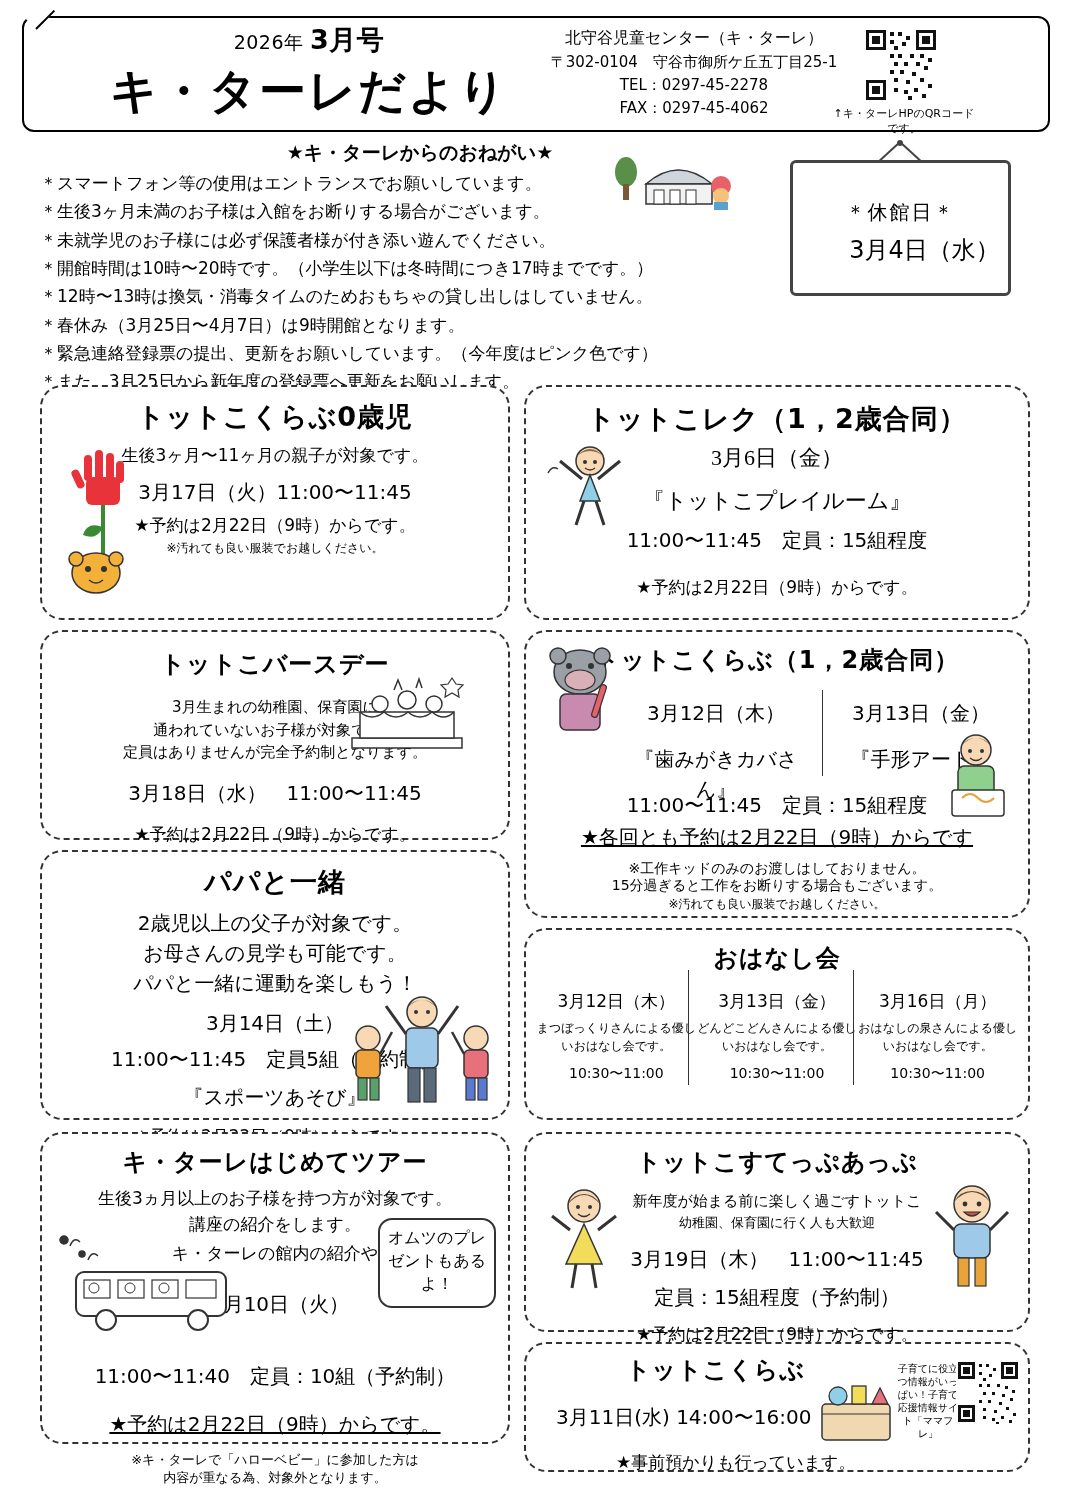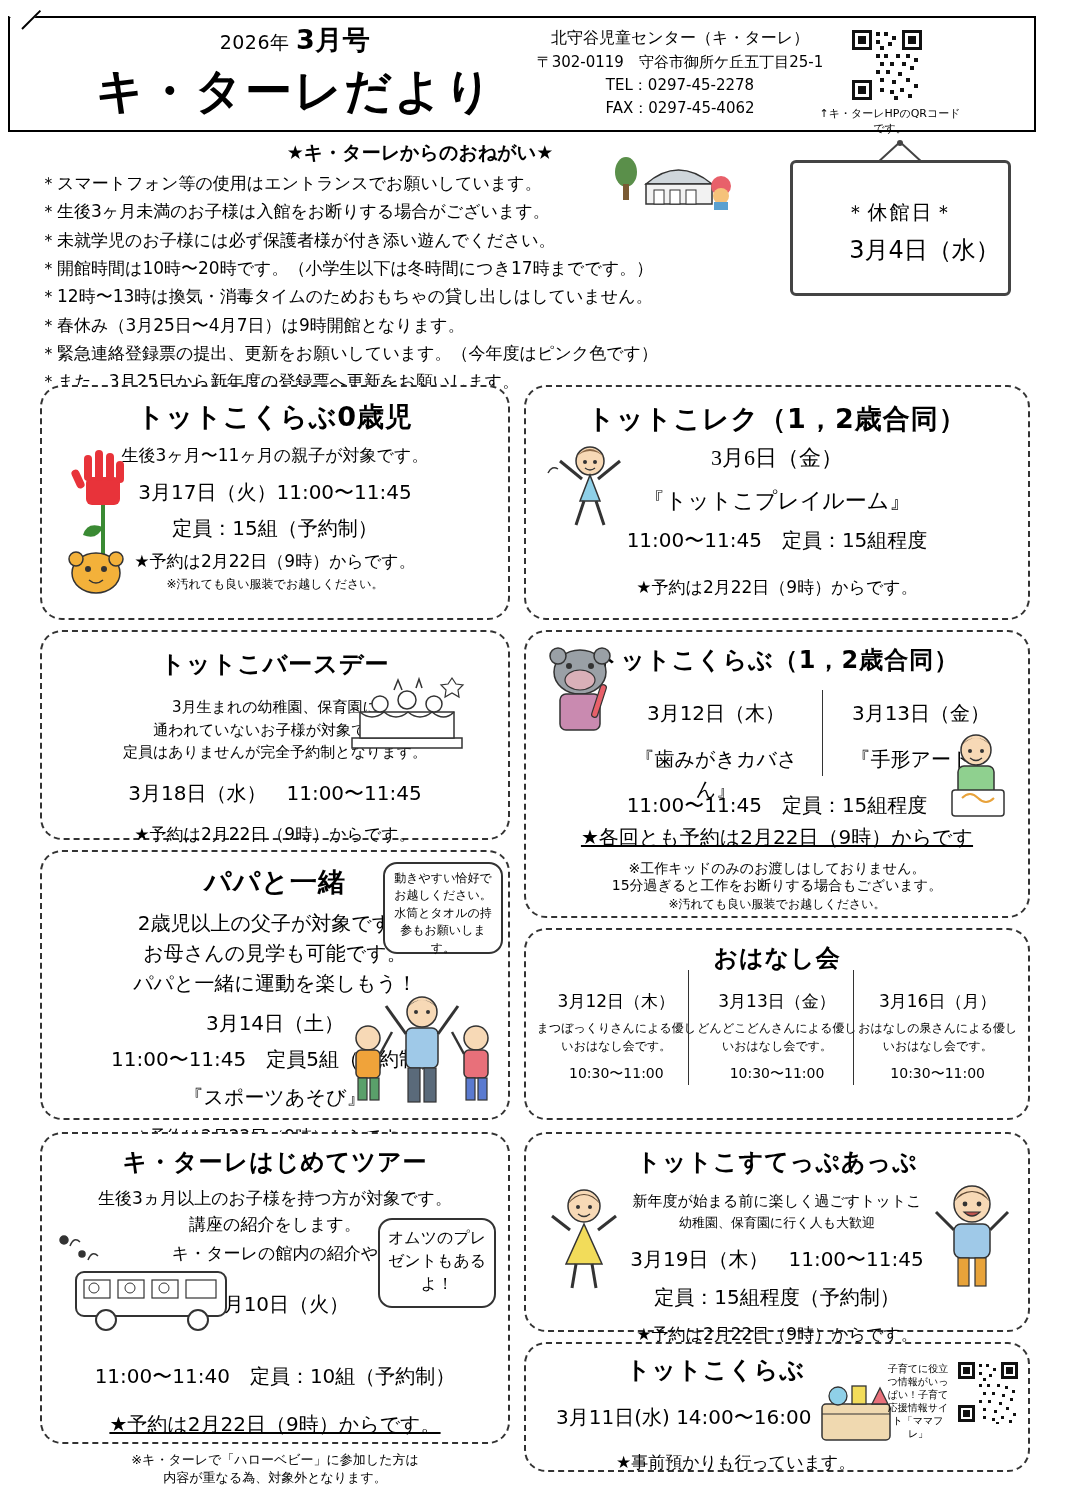--- a/index.html
+++ b/index.html
@@ -8,23 +8,23 @@
     background:#ffffff;
     font-family:"DejaVu Sans","Liberation Sans",sans-serif;
     color:#000;
     position:relative;
     overflow:hidden;
   }
   .page{position:relative;width:1069px;height:1512px;}
 
   
   .header{
-    position:absolute;left:8px;top:16px;width:1024px;height:112px;
+    position:absolute;left:22px;top:16px;width:1024px;height:112px;
     border:2px solid #000;
-    border-radius:0;
+    border-radius:12px;
   }
   .header:before{
     content:"";position:absolute;left:-2px;top:-2px;width:26px;height:26px;
     background:#fff;border-right:2px solid #000;transform:rotate(45deg) translate(-13px,-13px);
   }
   .hdr-title-block{position:absolute;left:70px;top:4px;width:430px;text-align:center;}
   .issue-line{font-size:19px;letter-spacing:0.5px;}
   .issue-line .big{font-size:27px;font-weight:bold;}
   .maintitle{
     font-size:47px;font-weight:bold;letter-spacing:2px;margin-top:2px;
@@ -97,21 +97,21 @@
     <div class="hdr-title-block">
       <div class="issue-line">
         <span>2026年</span>
         <span class="big">3月号</span>
       </div>
       <div class="maintitle">キ・ターレだより</div>
     </div>
 
     <div class="hdr-info">
       <div class="l1">北守谷児童センター（キ・ターレ）</div>
-      <div>〒302-0119　守谷市御所ケ丘五丁目25-1</div>
+      <div>〒302-0104　守谷市御所ケ丘五丁目25-1</div>
       <div>TEL：0297-45-2278</div>
       <div>FAX：0297-45-4062</div>
     </div>
 
     <div class="qr-box">
       <svg width="74" height="74" viewBox="0 0 74 74">
         <rect width="74" height="74" fill="#fff"></rect>
         <g fill="#111">
           <rect x="2" y="2" width="20" height="20"></rect>
             <rect x="5" y="5" width="14" height="14" fill="#fff"></rect>
@@ -190,21 +190,20 @@
   </div>
   <div class="sign">
     <div class="s1">＊休館日＊</div>
     <div class="s2">3月4日（水）</div>
   </div>
 
   <div class="card" style="left:40px;top:385px;width:470px;height:235px;">
     <div class="c-title" style="margin-top:6px;">トットこくらぶ0歳児</div>
     <div class="c-line" style="margin-top:8px;">生後3ヶ月〜11ヶ月の親子が対象です。</div>
     <div class="c-line l" style="margin-top:8px;">3月17日（火）11:00〜11:45</div>
-    <div class="c-line l" style="margin-top:6px;">定員：15組（予約制）</div>
     <div class="c-line" style="margin-top:6px;">★予約は2月22日（9時）からです。</div>
     <div class="c-note" style="margin-top:2px;">※汚れても良い服装でお越しください。</div>
 
     <div class="ill" style="left:14px;top:60px;">
       <svg width="92" height="150" viewBox="0 0 92 150">
         <g fill="#e8333a">
           <rect x="30" y="30" width="34" height="28" rx="6"></rect>
           <rect x="28" y="8" width="8" height="26" rx="4"></rect>
           <rect x="39" y="3" width="8" height="31" rx="4"></rect>
           <rect x="50" y="6" width="8" height="28" rx="4"></rect>
@@ -350,23 +349,20 @@
 
         <circle cx="134" cy="56" r="12" fill="#f7d9b6" stroke="#333" stroke-width="1.5"></circle>
         <rect x="122" y="68" width="24" height="28" rx="5" fill="#e8707a" stroke="#333" stroke-width="1.5"></rect>
         <path d="M122 72 L110 50" stroke="#333" stroke-width="2.5" fill="none"></path>
         <rect x="124" y="96" width="9" height="22" fill="#5a7ad0" stroke="#333" stroke-width="1.2"></rect>
         <rect x="136" y="96" width="9" height="22" fill="#5a7ad0" stroke="#333" stroke-width="1.2"></rect>
       </svg>
     </div>
   </div>
 
-  <div class="bubble" style="left:383px;top:862px;width:120px;height:92px;">
-    <span>動きやすい恰好でお越しください。水筒とタオルの持参もお願いします。</span>
-  </div>
 
   <div class="card" style="left:524px;top:928px;width:506px;height:192px;">
     <div class="c-title sm" style="margin-top:6px;">おはなし会</div>
 
     <div class="col-sep" style="left:162px;"></div>
     <div class="col-sep" style="left:327px;"></div>
 
     <div class="three-col" style="margin-top:16px;">
       <div>
         <div class="tc-date">3月12日（木）</div>
@@ -469,21 +465,21 @@
     <div class="ill" style="left:288px;top:30px;">
       <svg width="86" height="72" viewBox="0 0 86 72">
         <rect x="8" y="30" width="68" height="36" rx="4" fill="#f0d9b0" stroke="#333" stroke-width="1.5"></rect>
         <path d="M8 40 h68" stroke="#333" stroke-width="1.2"></path>
         <circle cx="24" cy="22" r="9" fill="#8fd0e8" stroke="#333" stroke-width="1.3"></circle>
         <rect x="38" y="12" width="14" height="18" fill="#f2dc5a" stroke="#333" stroke-width="1.3"></rect>
         <path d="M58 30 l8 -16 l8 16 z" fill="#e8707a" stroke="#333" stroke-width="1.3"></path>
       </svg>
     </div>
 
-    <div class="mamafre" style="left:358px;top:18px;width:68px;">子育てに役立つ情報がいっぱい！子育て応援情報サイト「ママフレ」</div>
+    <div class="mamafre" style="left:368px;top:18px;width:68px;">子育てに役立つ情報がいっぱい！子育て応援情報サイト「ママフレ」</div>
 
     <div class="ill" style="left:430px;top:16px;">
       <svg width="64" height="64" viewBox="0 0 64 64">
         <rect width="64" height="64" fill="#fff"></rect>
         <g fill="#111">
           <rect x="2" y="2" width="17" height="17"></rect>
             <rect x="5" y="5" width="11" height="11" fill="#fff"></rect>
             <rect x="7" y="7" width="7" height="7"></rect>
           <rect x="45" y="2" width="17" height="17"></rect>
             <rect x="48" y="5" width="11" height="11" fill="#fff"></rect>

